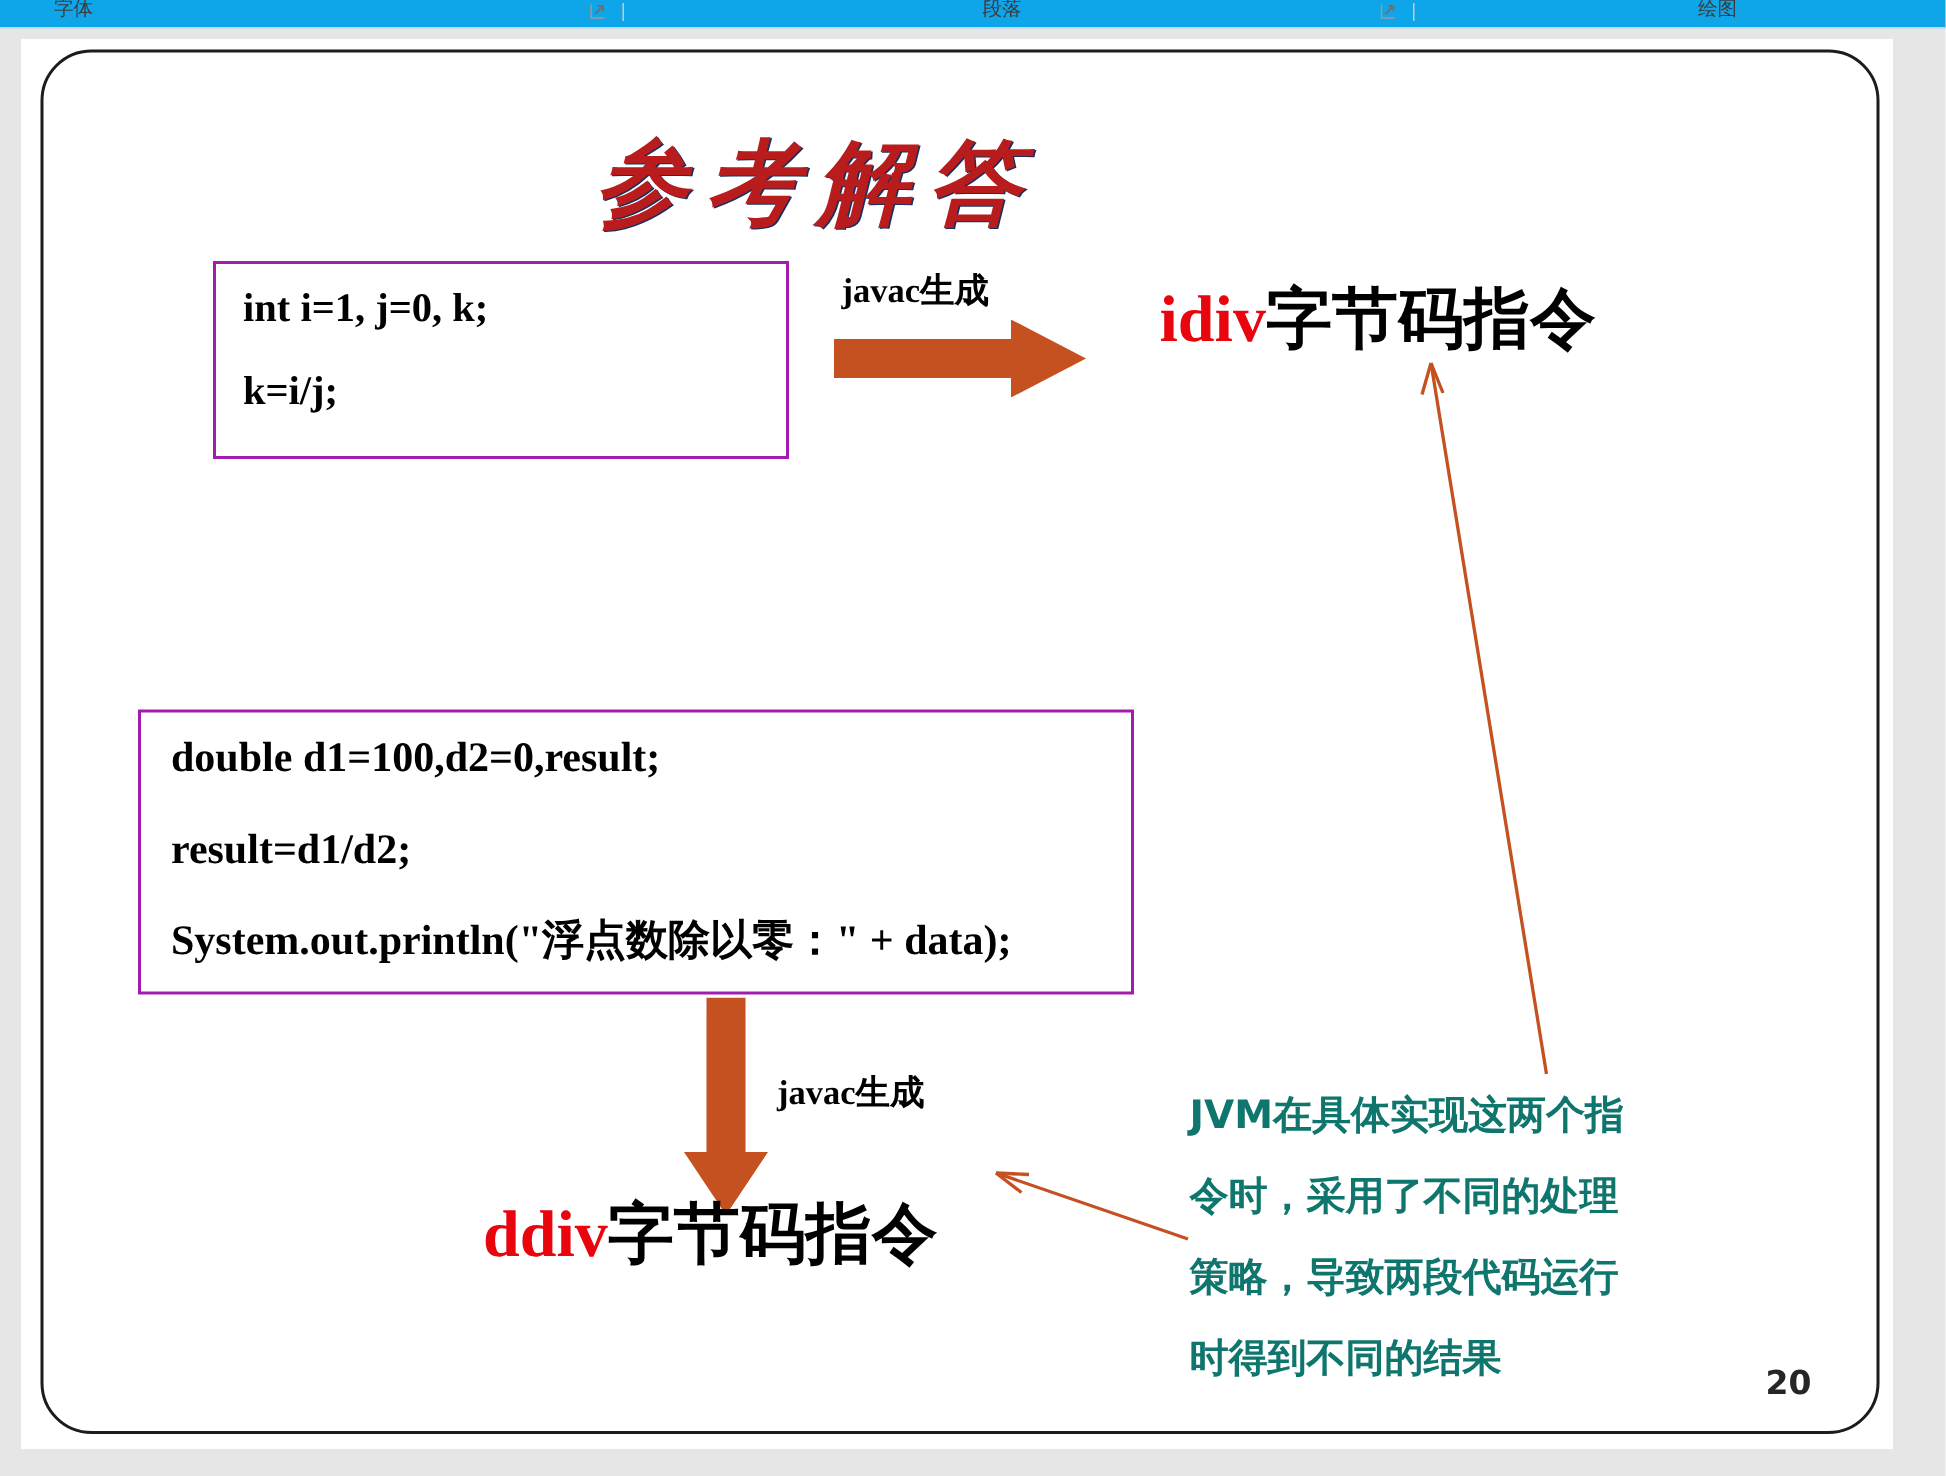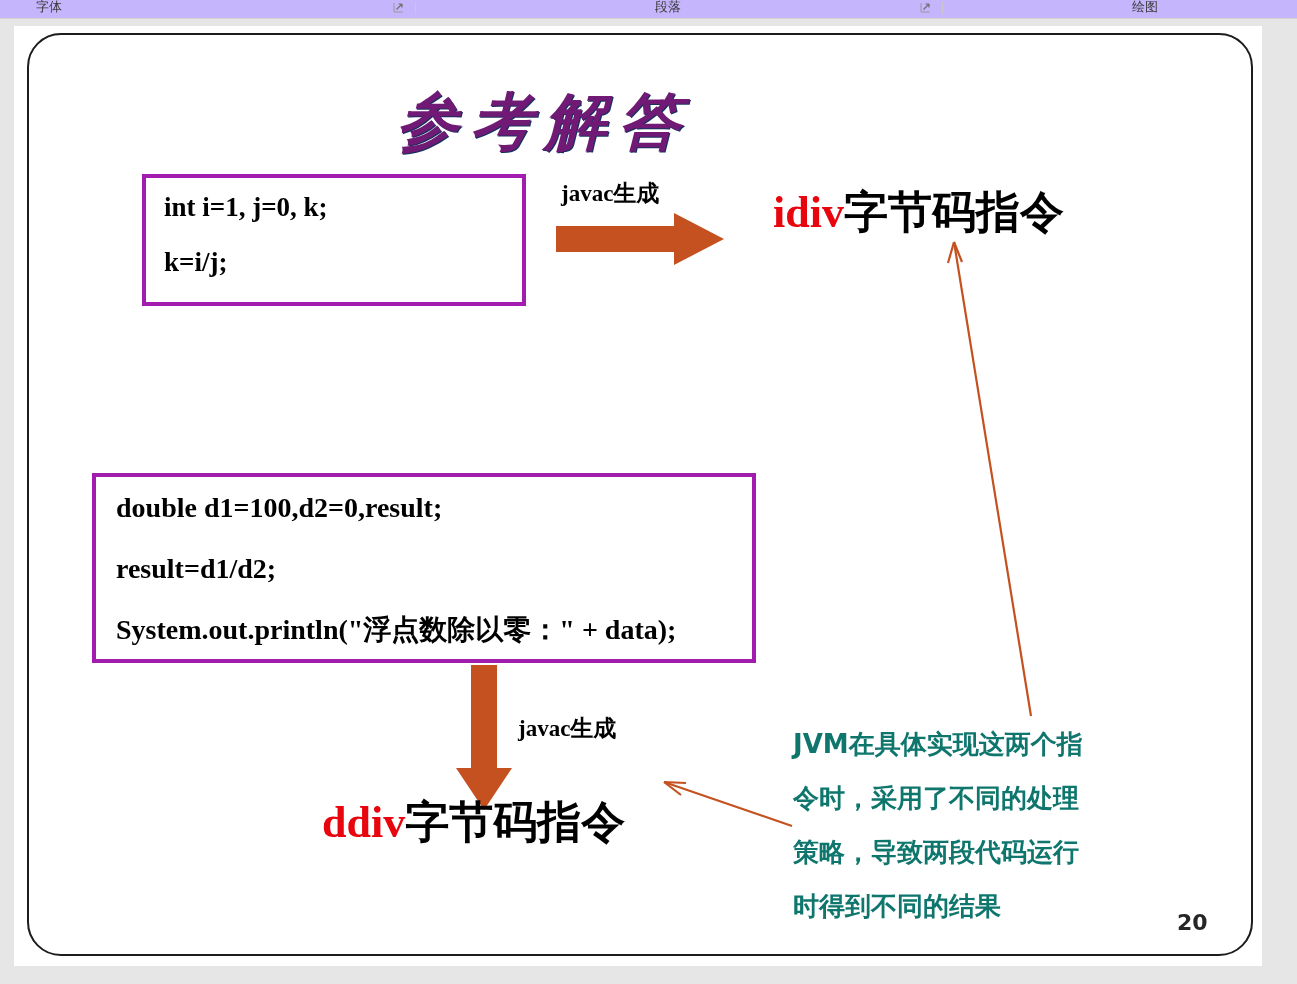--- a/index.html
+++ b/index.html
@@ -14,21 +14,21 @@
     font-family: "Liberation Sans", sans-serif;
     position: relative;
   }
 
   
   .ribbon {
     position: absolute;
     left: 0; top: 0;
     width: 1297px;
     height: 18px;
-    background: #c4b5fd;
+    background: #0ea5e9;
     border-bottom: 1px solid #d4d4d4;
   }
   .ribbon-group-label {
     position: absolute;
     top: -2px;
     font-size: 13px;
     color: #3b3b3b;
     font-family: "DejaVu Sans", sans-serif;
     white-space: nowrap;
     line-height: 18px;
@@ -88,28 +88,28 @@
   .slide-title {
     position: absolute;
     left: 0; top: 80px;
     width: 1089px;
     text-align: center;
     font-family: "DejaVu Serif", serif;
     font-weight: bold;
     font-style: italic;
     font-size: 62px;
     letter-spacing: 12px;
-    color: #701a75;
+    color: #b91c1c;
     text-shadow: 1px 1px 0 #14305f;
   }
 
   
   .code-box {
     position: absolute;
-    border: 4px solid #a21caf;
+    border: 2px solid #a21caf;
     background: #ffffff;
     box-sizing: border-box;
     font-family: "Liberation Serif", "DejaVu Serif", serif;
     font-weight: bold;
     color: #000000;
   }
   .code-box-1 {
     left: 142px; top: 174px;
     width: 384px; height: 132px;
     padding: 16px 0 0 18px;

